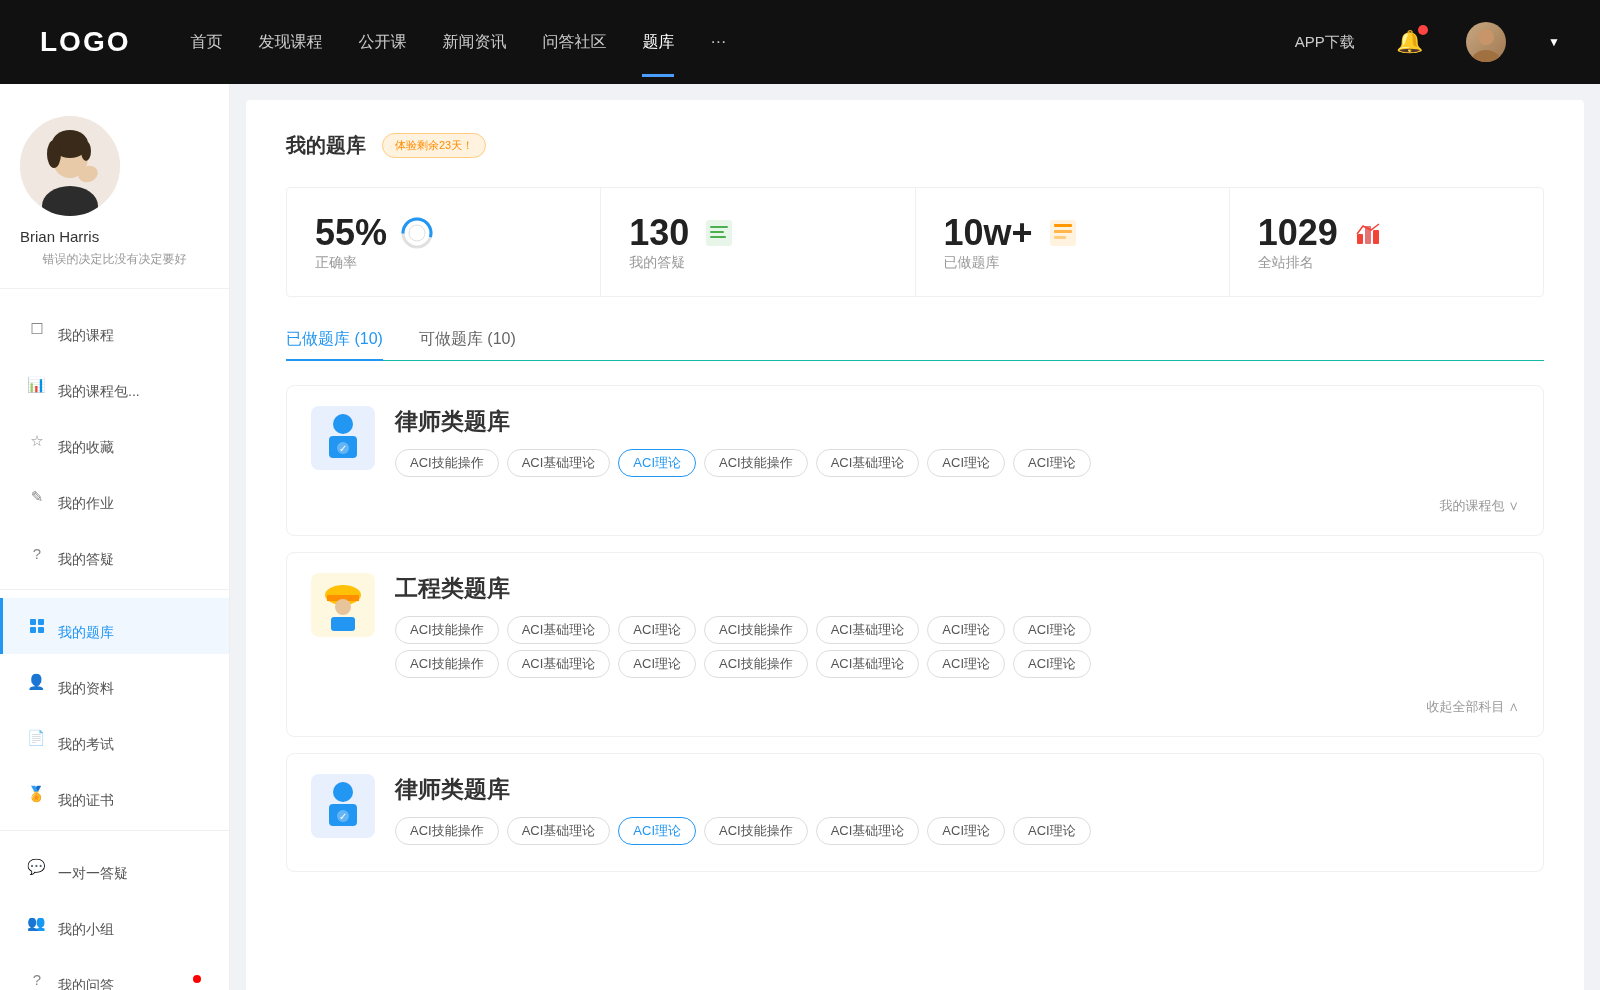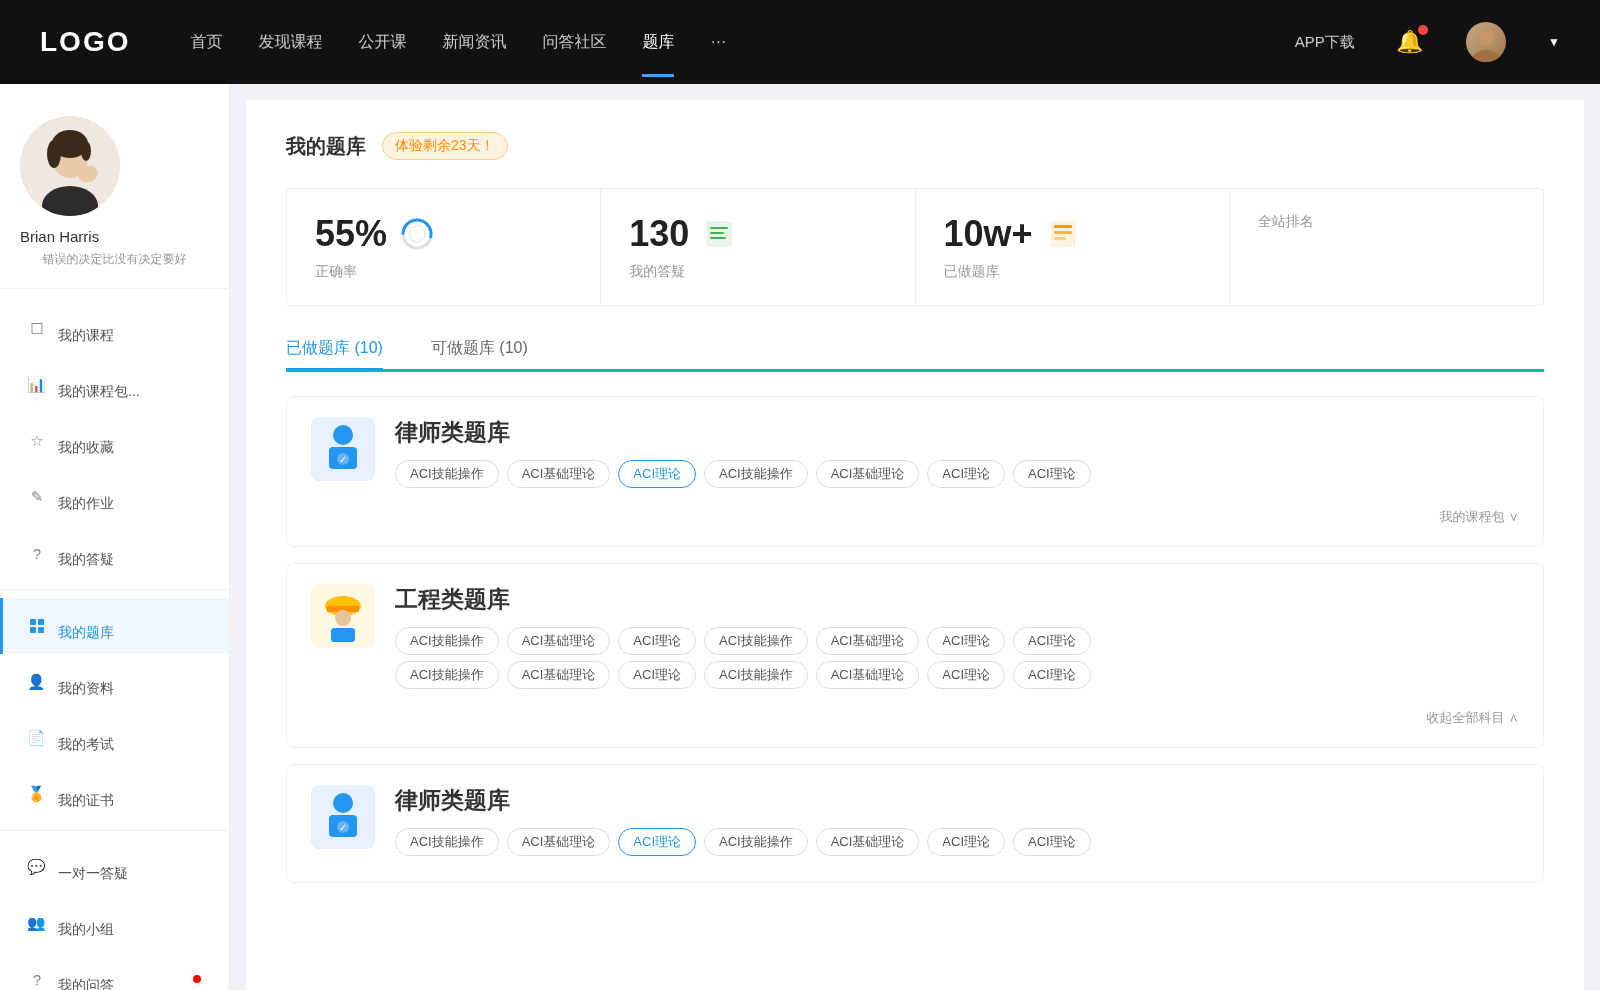--- a/index.html
+++ b/index.html
@@ -215,39 +215,38 @@
       font-size: 20px;
       font-weight: 600;
       color: #333;
     }
     .trial-badge {
       background: #fff3e0;
       color: #ff8c00;
       border: 1px solid #ffcc80;
       padding: 4px 12px;
       border-radius: 20px;
-      font-size: 14px;
+      font-size: 11px;
     }
 
     
     .stats-row {
       display: flex;
       gap: 0;
       margin-bottom: 32px;
       border: 1px solid #f0f0f0;
       border-radius: 4px;
       overflow: hidden;
     }
     .stat-item {
       flex: 1;
       padding: 24px 28px;
       border-right: 1px solid #f0f0f0;
       display: flex;
       flex-direction: column;
-      gap: 8px;
     }
     .stat-item:last-child { border-right: none; }
     .stat-top {
       display: flex;
       align-items: center;
       gap: 12px;
     }
     .stat-value {
       font-size: 36px;
       font-weight: 600;
@@ -261,22 +260,22 @@
       justify-content: center;
     }
     .stat-label {
       font-size: 14px;
       color: #999;
     }
 
     
     .tabs {
       display: flex;
-      gap: 48px;
-      border-bottom: 3px solid #14b8a6;
+      gap: 36px;
+      border-bottom: 1px solid #14b8a6;
       margin-bottom: 24px;
     }
     .tab {
       font-size: 16px;
       color: #666;
       padding-bottom: 10px;
       cursor: pointer;
       position: relative;
     }
     .tab.active {
@@ -550,20 +549,31 @@
               <rect x="8" y="8" width="18" height="3" rx="1" fill="#ff9800"></rect>
               <rect x="8" y="14" width="18" height="3" rx="1" fill="#ffb74d"></rect>
               <rect x="8" y="20" width="12" height="3" rx="1" fill="#ffcc80"></rect>
             </svg>
           </div>
         </div>
         <div class="stat-label">已做题库</div>
       </div>
 
       <div class="stat-item">
+        <div class="stat-top">
+          <span class="stat-value">1029</span>
+          <div class="stat-icon">
+            <svg width="34" height="34" viewBox="0 0 34 34">
+              <rect x="6" y="18" width="6" height="10" rx="1" fill="#f44336"></rect>
+              <rect x="14" y="10" width="6" height="18" rx="1" fill="#e57373"></rect>
+              <rect x="22" y="14" width="6" height="14" rx="1" fill="#f44336"></rect>
+              <polyline points="6,18 12,10 20,14 28,8" fill="none" stroke="#f44336" stroke-width="1.5"></polyline>
+            </svg>
+          </div>
+        </div>
         <div class="stat-label">全站排名</div>
       </div>
     </div>
 
     <div class="tabs">
       <div class="tab active">已做题库 (10)</div>
       <div class="tab">可做题库 (10)</div>
     </div>
 
     <div class="qbank-item">

